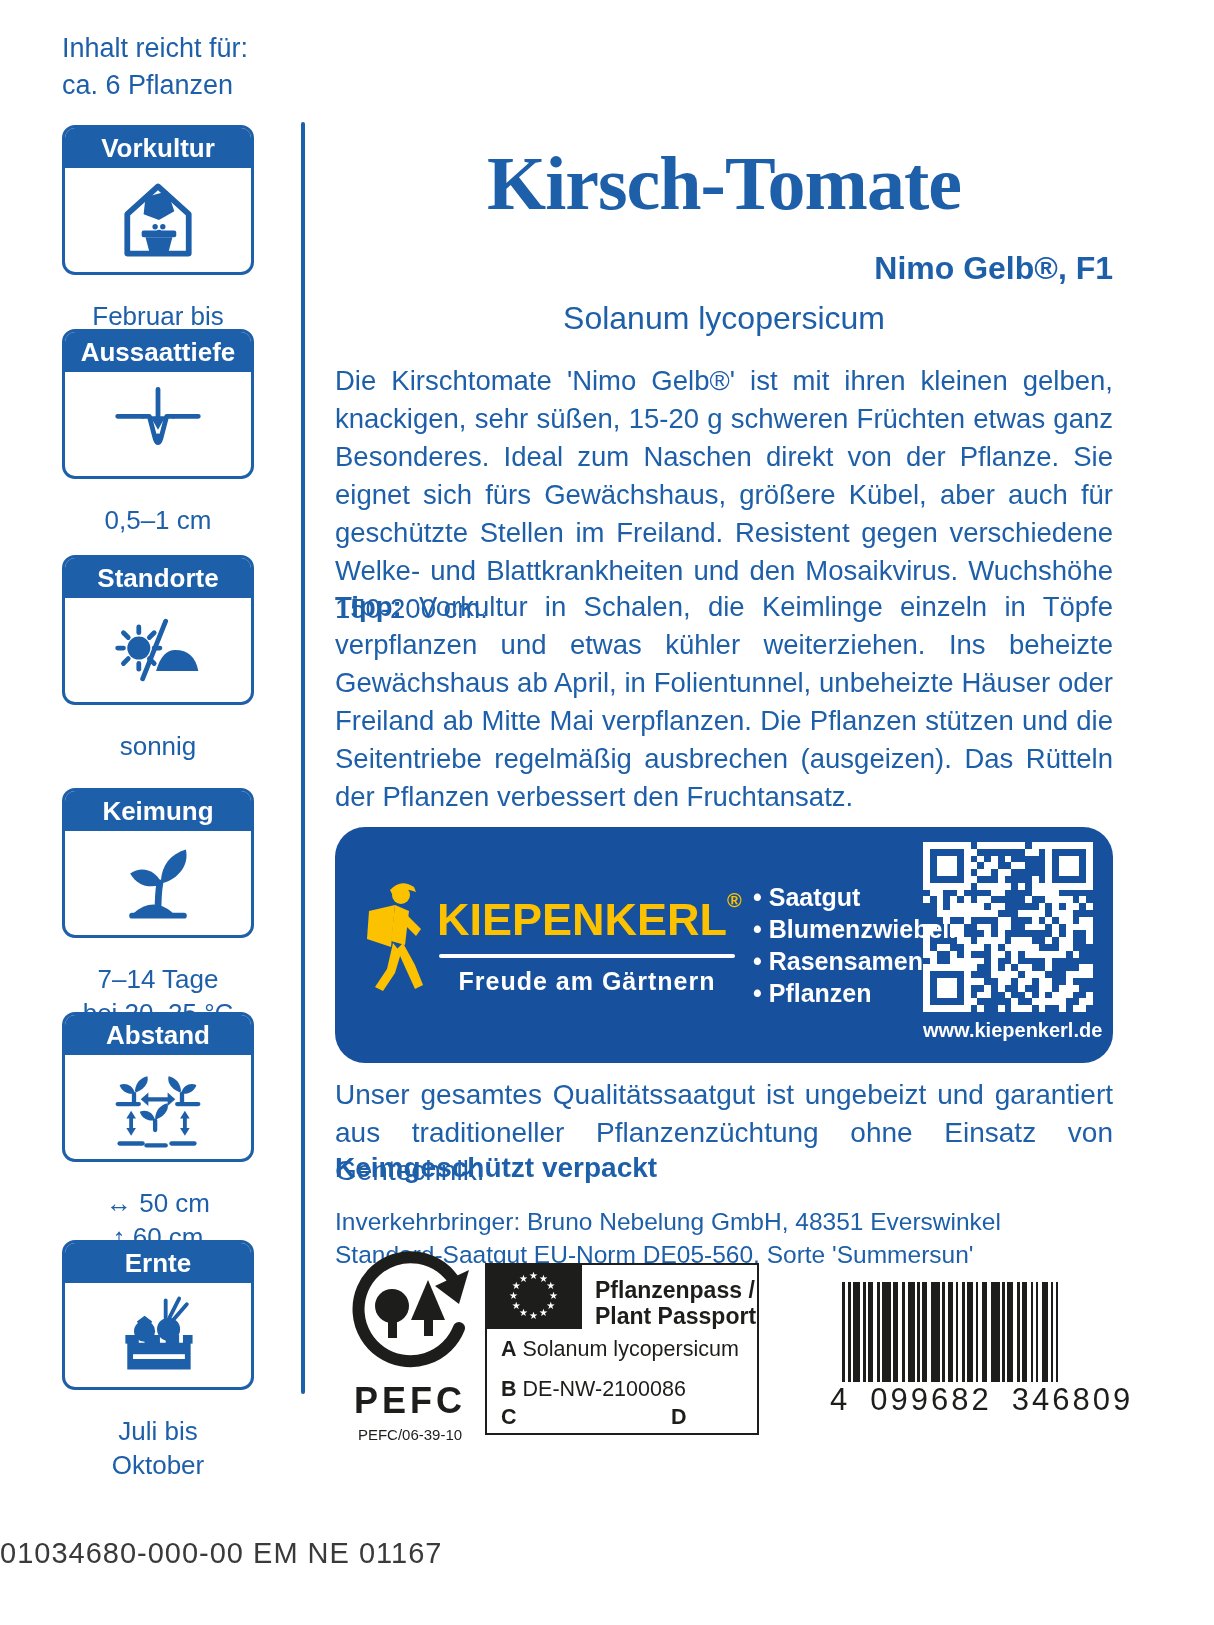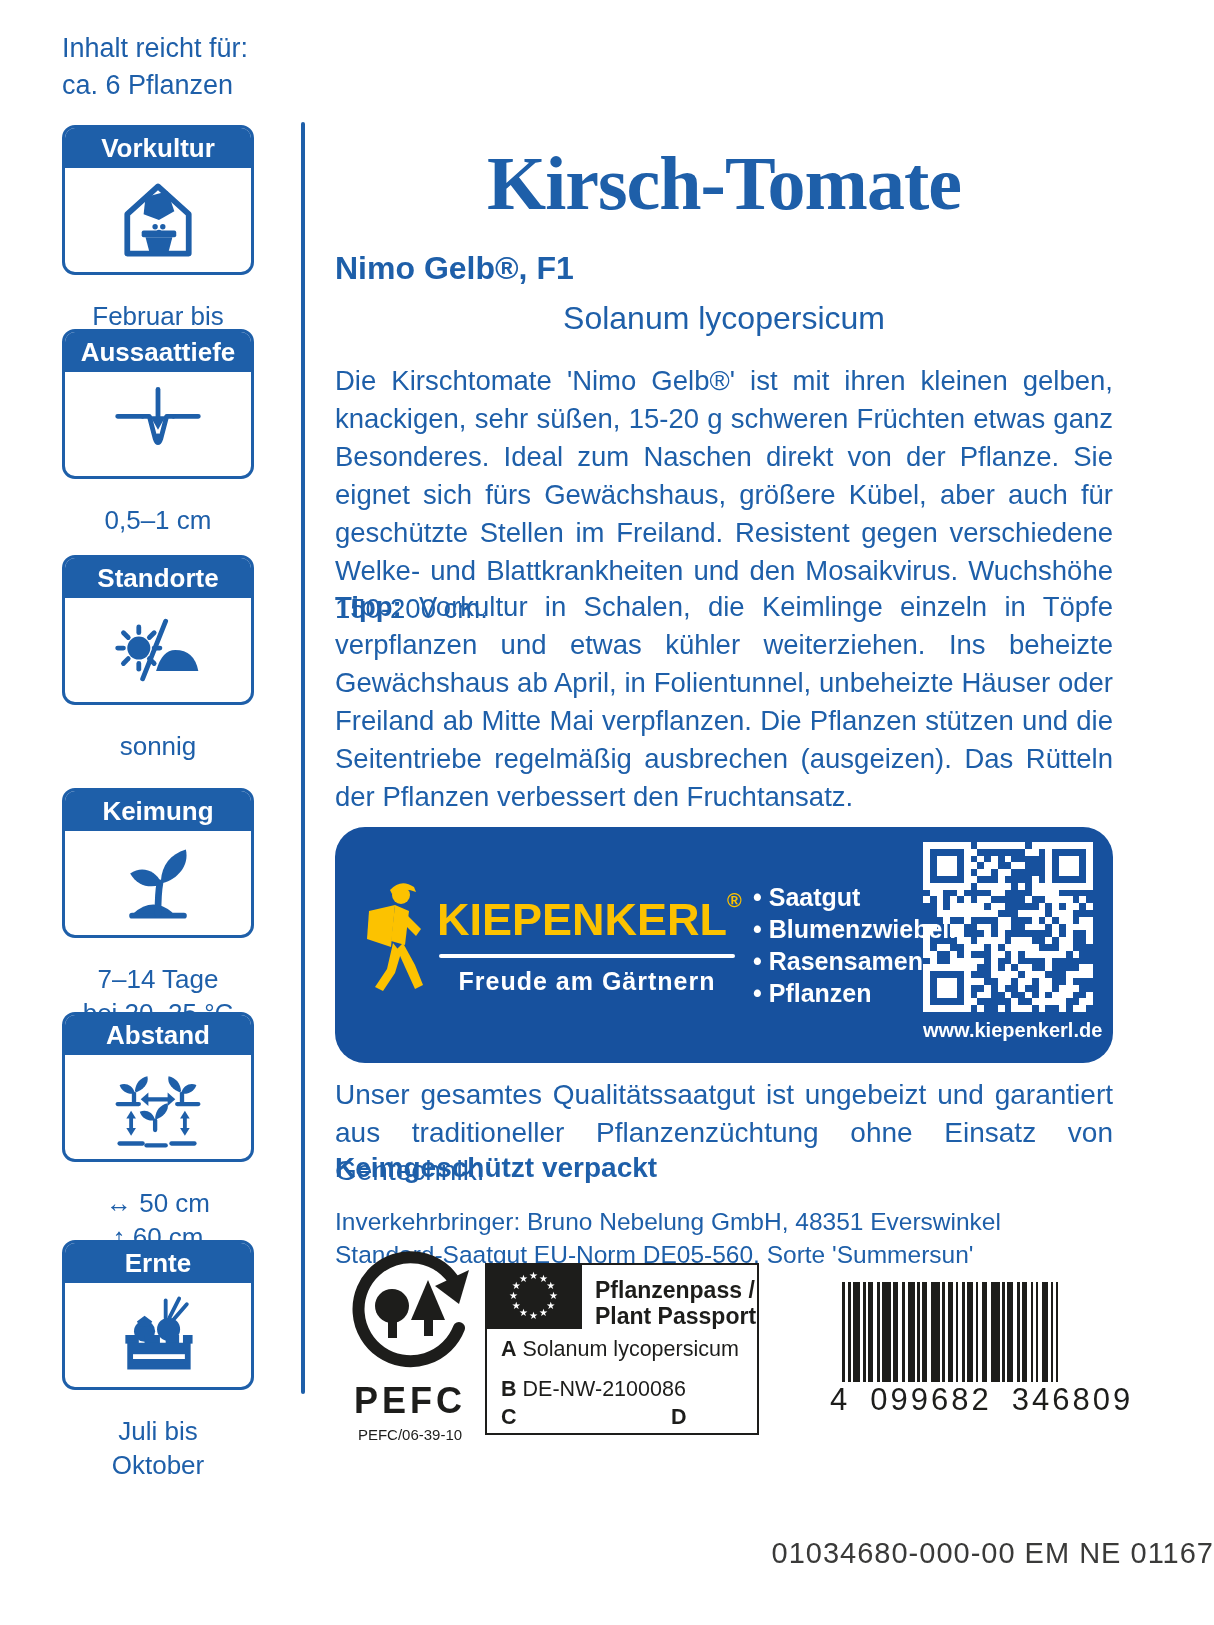--- a/index.html
+++ b/index.html
@@ -21,21 +21,21 @@
   .sb .box{border:3px solid var(--blue);border-radius:13px;overflow:hidden;background:#fff}
   .sb .hd{background:var(--blue);color:#fff;font-weight:700;font-size:26px;height:40px;line-height:40px}
   .sb .ic{height:104px;display:flex;align-items:center;justify-content:center}
   .sb .cap{margin-top:24px;font-size:26px;line-height:34px;font-weight:500;color:var(--blue)}
   .sb .cap span{display:block}
   .sb svg{display:block}
 
   
   .title{position:absolute;left:335px;top:140px;width:778px;text-align:center;
          font-family:"Liberation Serif",serif;font-weight:700;font-size:76px;letter-spacing:-1px;color:var(--blue)}
-  .variety{position:absolute;left:335px;top:250px;width:778px;text-align:left;font-size:32px;font-weight:700}
+  .variety{position:absolute;left:335px;top:250px;width:778px;text-align:right;font-size:32px;font-weight:700}
   .botanical{position:absolute;left:335px;top:300px;width:778px;text-align:center;font-size:32px}
   .para{position:absolute;left:335px;width:778px;font-size:27.5px;line-height:38px;text-align:justify;color:var(--blue)}
   .p1{top:362px}
   .p2{top:588px}
   .para b{font-weight:700}
 
   
   .banner{position:absolute;left:335px;top:827px;width:778px;height:236px;background:var(--banner);border-radius:30px}
   .figure{position:absolute;left:28px;top:52px}
   .brandblk{position:absolute;left:102px;top:62px;width:300px;text-align:center}
@@ -70,21 +70,21 @@
   .rowA{top:72px}.rowB{top:112px}.rowC{top:140px}
   .rowD{position:absolute;left:184px;top:140px;font-size:21.5px;font-weight:700}
 
   .barcode{position:absolute;left:828px;top:1282px;width:270px;height:145px;color:var(--ink)}
   .bars{position:absolute;left:14px;top:0;height:122px;display:flex;align-items:flex-start}
   .bars i{display:block;background:var(--ink);height:100px}
   .bars i.tall{height:122px}
   .digits{position:absolute;left:0;top:100px;width:270px;display:flex;gap:16px;font-size:31px;letter-spacing:3px}
   .digits span{background:#fff;padding:0 2px}
 
-  .footer-code{position:absolute;left:0;right:0;top:1537px;text-align:right;color:#3a3a39;font-size:29px;letter-spacing:1px}
+  .footer-code{position:absolute;left:0;right:0;top:1537px;text-align:left;color:#3a3a39;font-size:29px;letter-spacing:1px}
 </style>
 </head>
 <body>
 
 <div class="page">
 
   <div class="content-note">
     <span>Inhalt reicht für:</span><br>
     <span>ca. 6 Pflanzen</span>
   </div>

